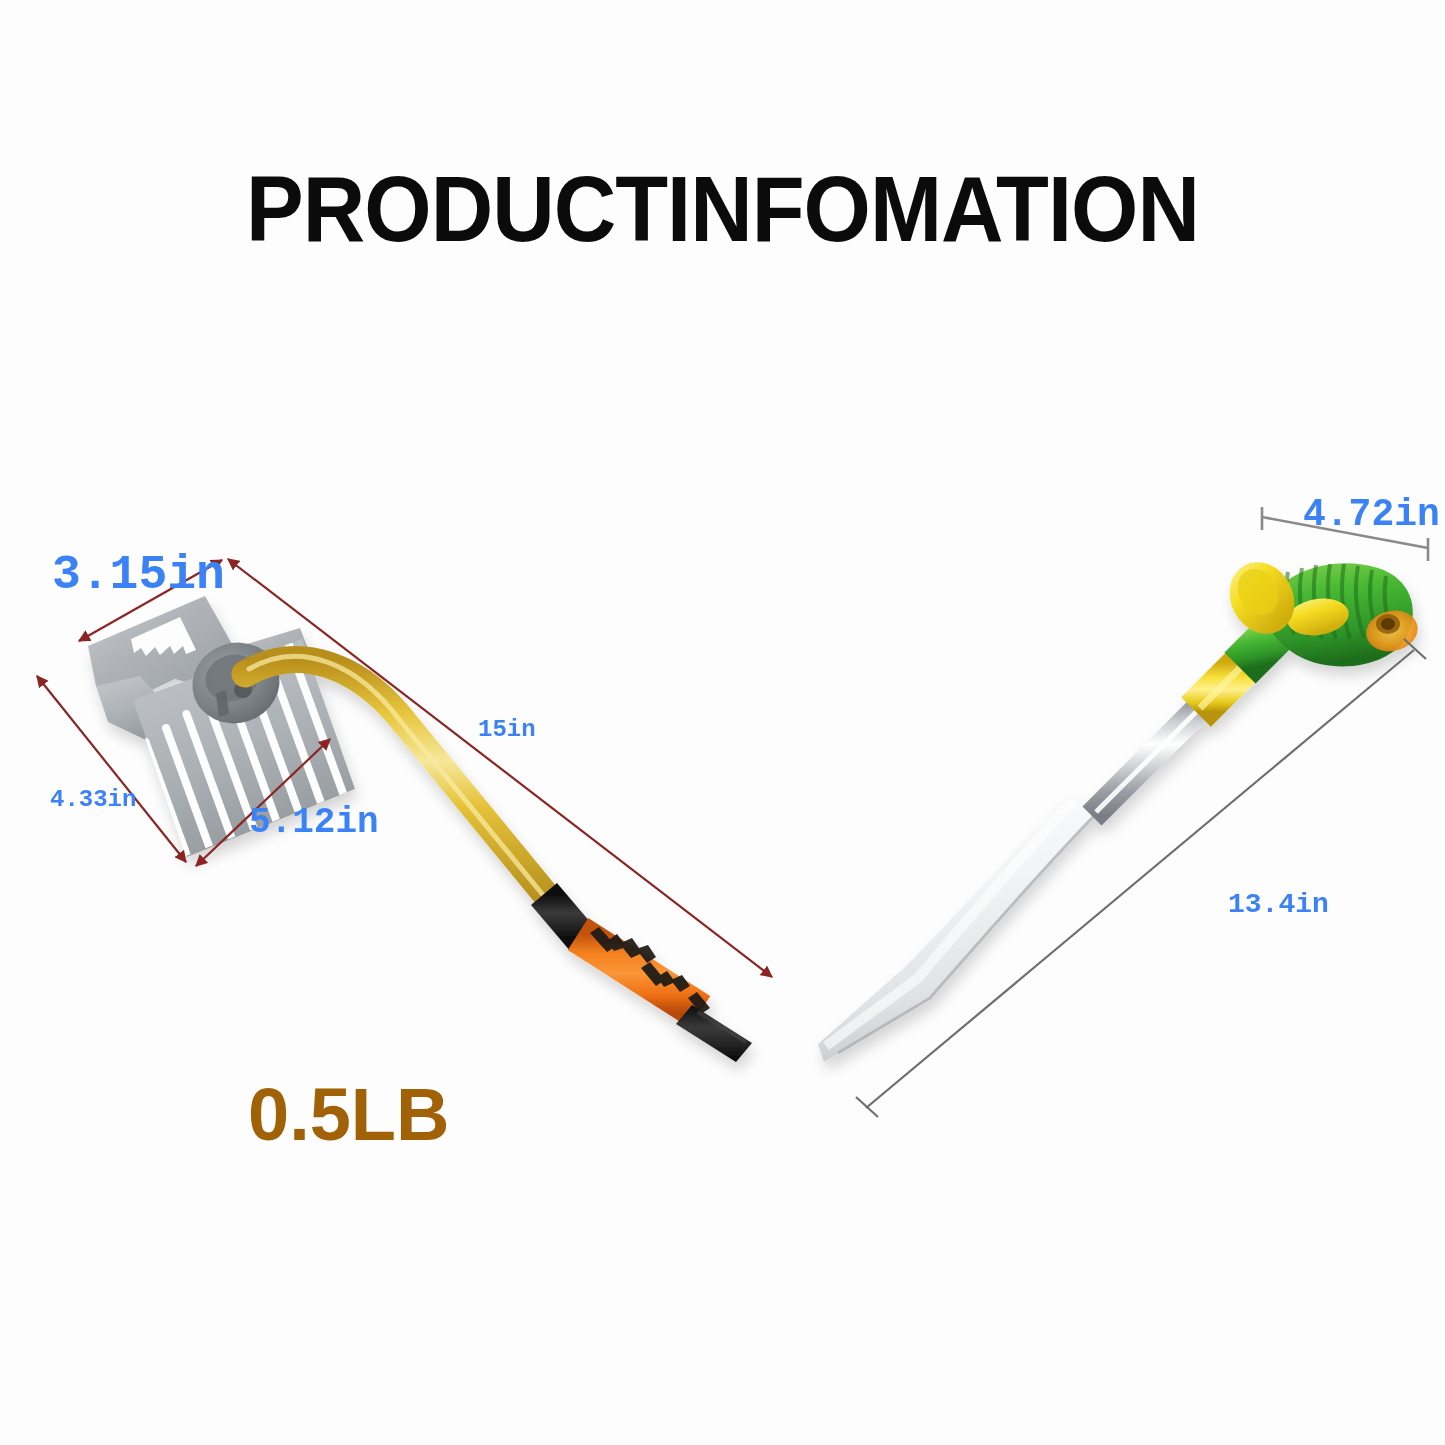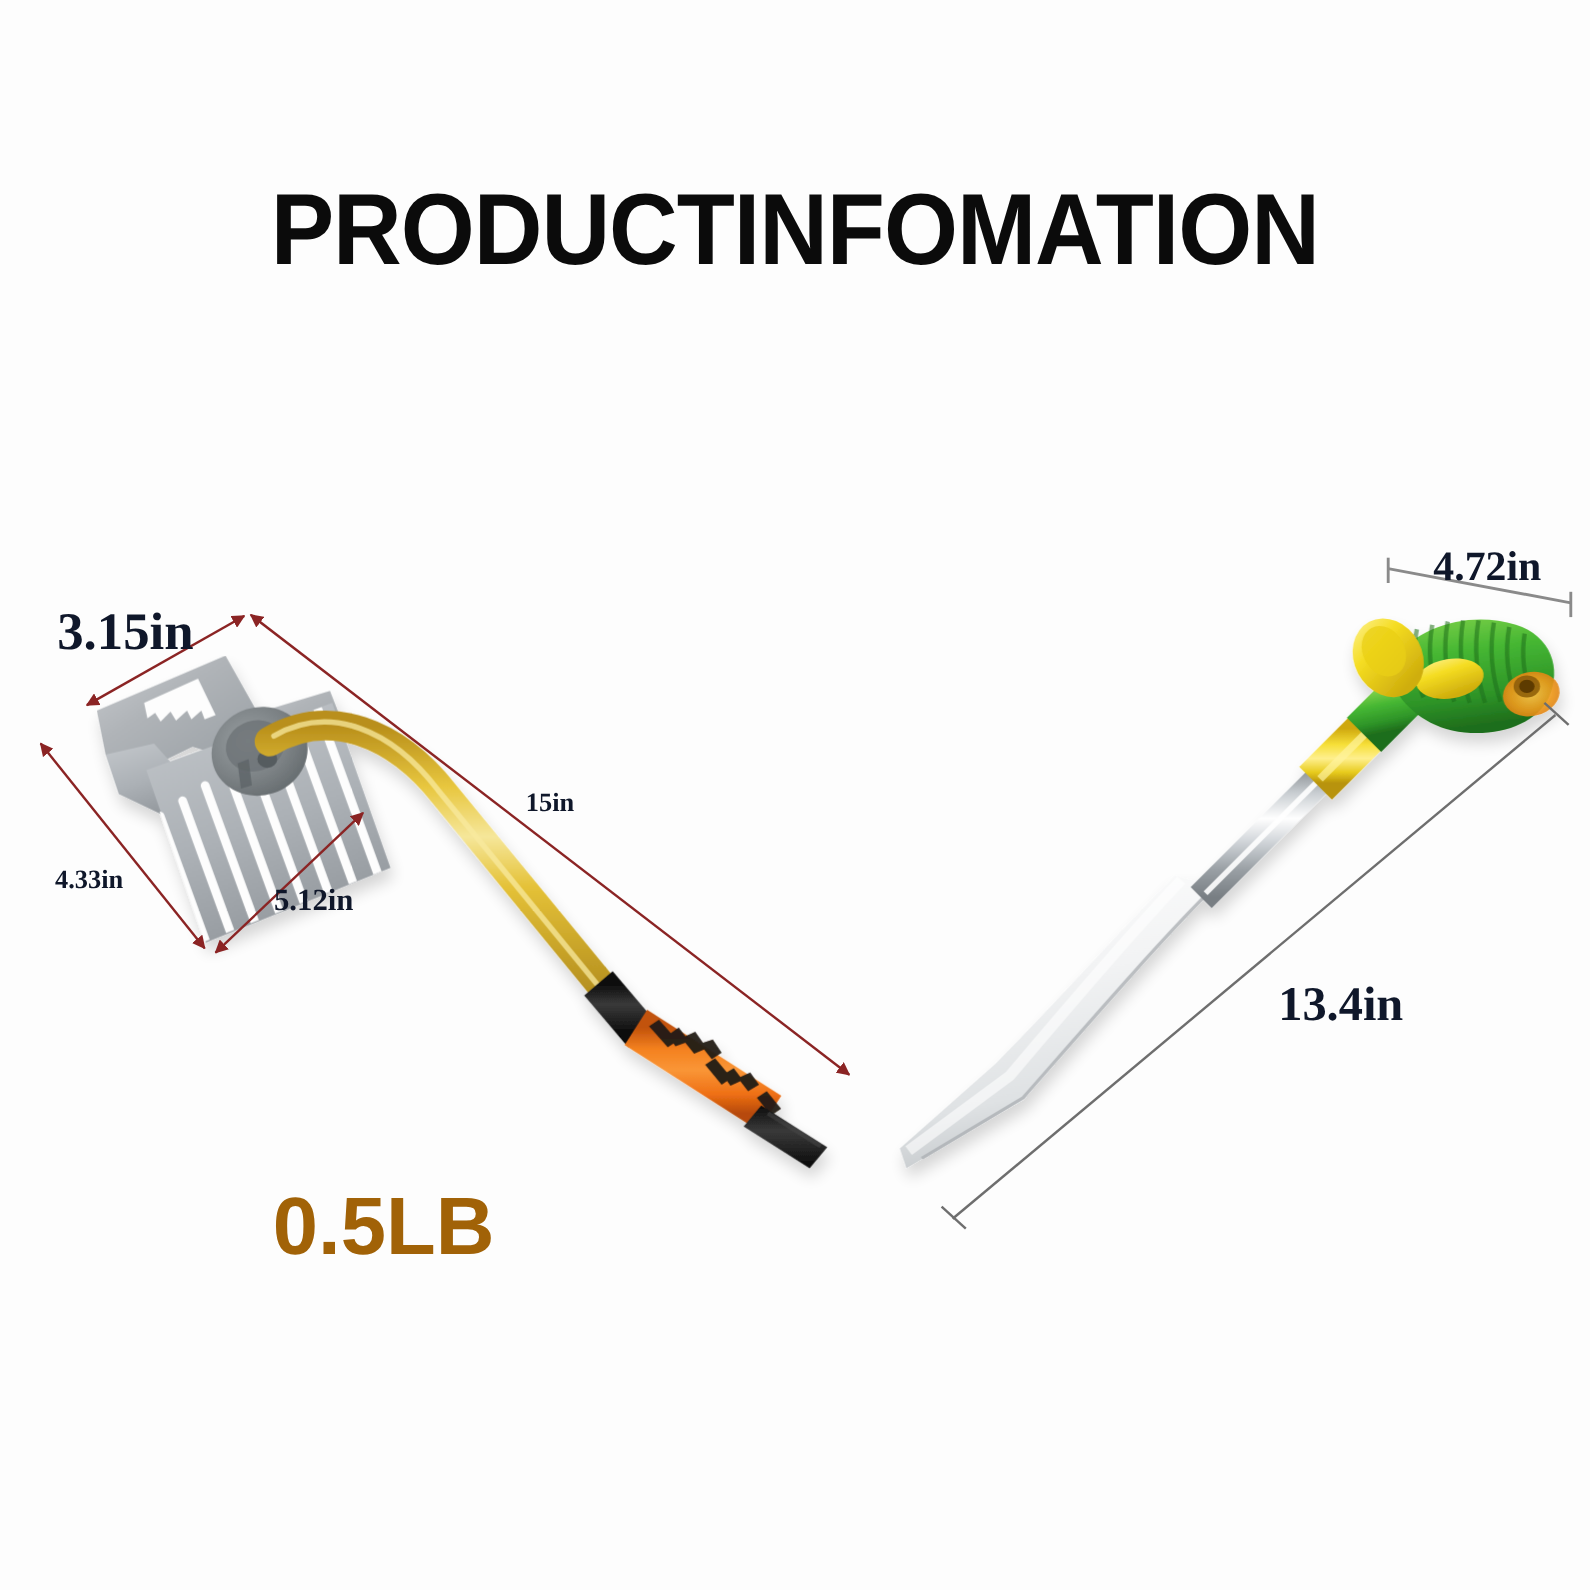--- a/index.html
+++ b/index.html
@@ -30,23 +30,23 @@
     line-height: 1;
     color: #0b0b0b;
     transform: scaleX(0.94);
     transform-origin: 50% 0;
     white-space: nowrap;
   }
 
   
   .dim-label {
     position: absolute;
-    font-family: Liberation Serif, serif;
+    font-family: Liberation Mono, monospace;
     font-weight: bold;
-    color: #0f172a;
+    color: #3b82f6;
     white-space: nowrap;
     line-height: 1;
   }
   .weight-label {
     position: absolute;
     font-family: "Liberation Sans", sans-serif;
     font-weight: bold;
     font-size: 74px;
     color: #a16207;
     white-space: nowrap;
@@ -309,24 +309,24 @@
       <line x1="1414" y1="650" x2="866" y2="1108"></line>
       <line x1="1404" y1="639" x2="1426" y2="659"></line>
       <line x1="856" y1="1097" x2="878" y2="1117"></line>
     </g>
   </svg>
 
   <div class="dim-label" style="left:52px; top:551px; font-size:48px;">3.15in</div>
 
   <div class="dim-label" style="left:50px; top:788px; font-size:24px;">4.33in</div>
 
-  <div class="dim-label" style="left:249px; top:805px; font-size:28px;">5.12in</div>
+  <div class="dim-label" style="left:249px; top:805px; font-size:36px;">5.12in</div>
 
   <div class="dim-label" style="left:478px; top:718px; font-size:24px;">15in</div>
 
   <div class="dim-label" style="left:1303px; top:496px; font-size:38px;">4.72in</div>
 
-  <div class="dim-label" style="left:1162px; top:891px; font-size:44px;">13.4in</div>
+  <div class="dim-label" style="left:1228px; top:891px; font-size:28px;">13.4in</div>
 
   <div class="weight-label" style="left:248px; top:1078px;">0.5LB</div>
 
 
 </div>
 
 </body></html>

